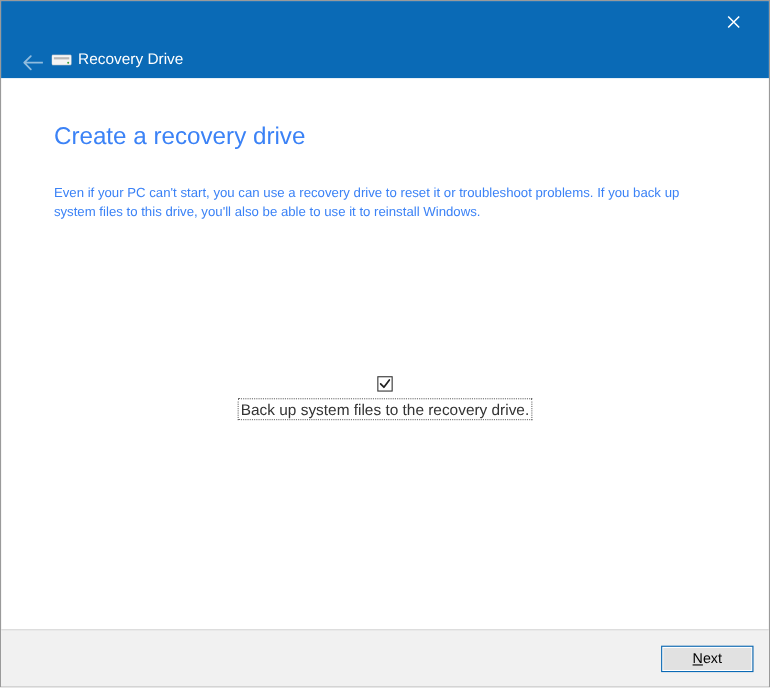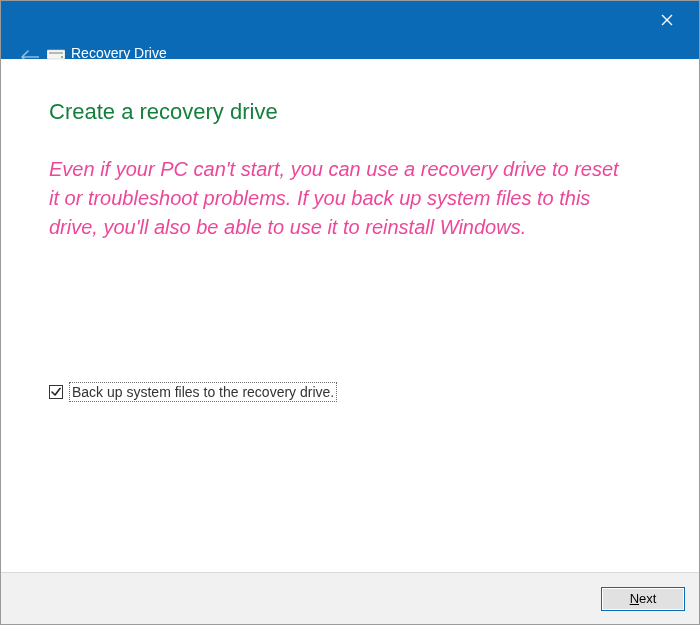--- a/index.html
+++ b/index.html
@@ -15,21 +15,21 @@
   .window {
     width: 700px;
     height: 625px;
     box-sizing: border-box;
     border: 1px solid #9a9a9a;
     display: flex;
     flex-direction: column;
     position: relative;
   }
   .titlebar {
-    height: 58px;
+    height: 70px;
     background: #0a6ab6;
     position: relative;
     color: #ffffff;
   }
   .close-btn {
     position: absolute;
     top: 6px;
     right: 12px;
     width: 40px;
     height: 28px;
@@ -65,37 +65,37 @@
     color: #ffffff;
   }
   .content {
     flex: 1 1 auto;
     padding: 40px 48px 0 48px;
     box-sizing: border-box;
   }
   .heading {
     font-size: 22px;
     font-weight: 400;
-    color: #15803d;
+    color: #3b82f6;
     margin: 0 0 30px 0;
   }
   .body-text {
-    font-size: 20px;
+    font-size: 12px;
     line-height: 1.45;
-    color: #ec4899;
+    color: #3b82f6;
     margin: 0;
     max-width: 570px;
-    font-style: italic;
   }
   .checkbox-row {
     margin-top: 140px;
     display: flex;
     align-items: center;
     gap: 6px;
     font-size: 14px;
+    flex-direction: column;
   }
   .chk {
     width: 14px;
     height: 14px;
     border: 1px solid #333333;
     background: #ffffff;
     display: inline-flex;
     align-items: center;
     justify-content: center;
     box-sizing: border-box;

